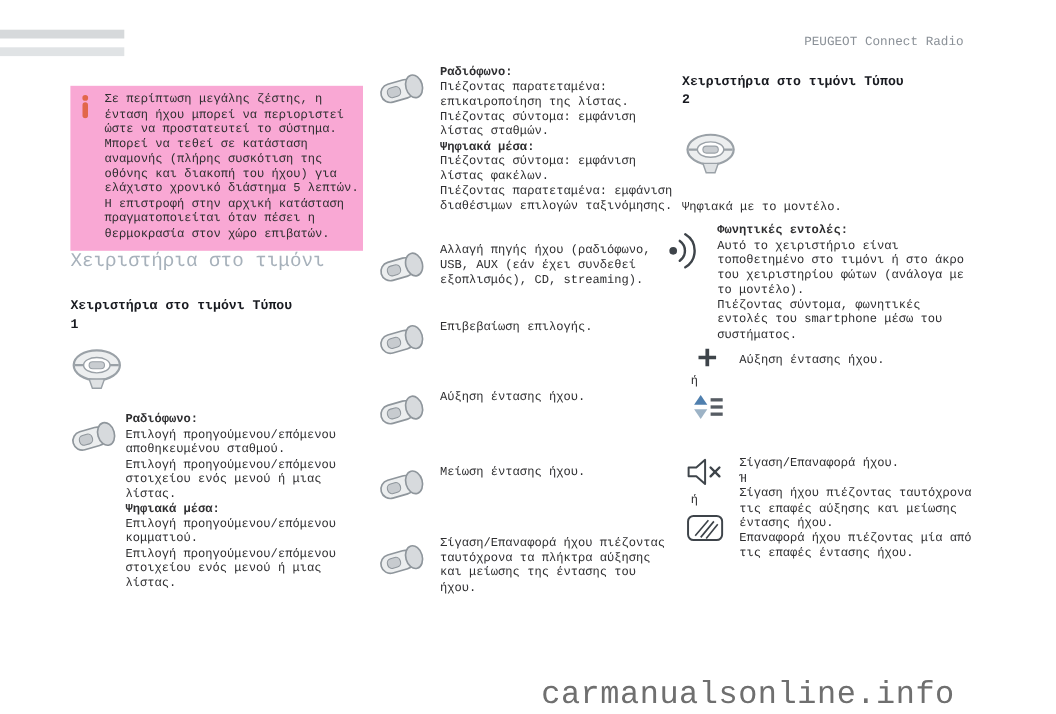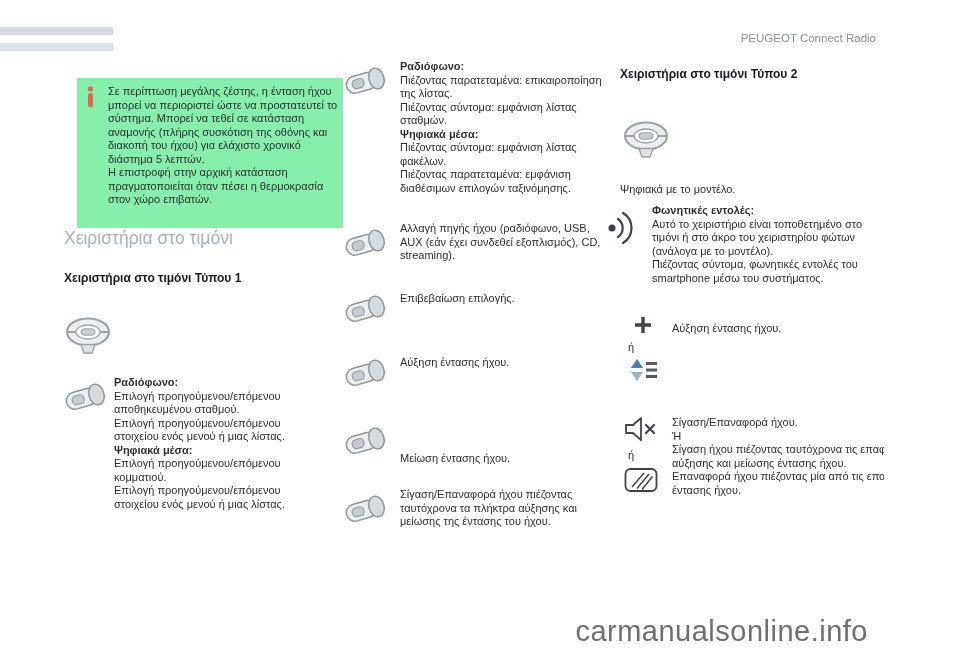--- a/index.html
+++ b/index.html
@@ -1,28 +1,28 @@
 <!DOCTYPE html>
 <html><head>
 <meta charset="utf-8">
 <style>
   * { margin:0; padding:0; box-sizing:border-box; }
   html,body { background:#ffffff; }
   .page {
     position:relative; width:884px; height:649px; overflow:hidden;
     background:#ffffff; color:#2e2e30;
-    font-family:Liberation Sans, sans-serif;
+    font-family:Liberation Mono, monospace;
   }
   .abs { position:absolute; }
   .txt { font-size:11px; line-height:13.5px; color:#2e2e30; }
   .line { margin:0; }
   .line.bold { font-weight:bold; }
   .stripe { background:#d6d9db; }
   .header-title { font-size:11.5px; color:#8a9097; text-align:right; }
-  .info-box { background:#86efac;margin-left:13px; }
+  .info-box { background:#f9a8d4; }
   .section-title { font-size:17.5px; color:#a7b1bb; }
   .h-bold { font-size:12px; font-weight:bold; color:#181a20; line-height:17px; }
   .entry-icon { position:absolute; left:0; top:0; }
   .m-entry { position:absolute; left:344px; width:266px; }
   .m-entry .entry-text { margin-left:56px; width:212px; }
   .or-label { font-size:11px; color:#2e2e30; }
   .page-number { font-size:13px; font-weight:bold; color:#2e2e30; }
   .marker-square { background:#262b35; }
   .watermark { font-size:29px; color:#6f6f6f; letter-spacing:0.5px; }
 </style>
@@ -132,21 +132,21 @@
         </svg></span>
     <div class="txt entry-text" style="padding-top:4px;">
         <div class="line">Αύξηση έντασης ήχου.</div>
       </div>
   </div>
 
   <div class="m-entry" style="top:420px;">
     <span class="entry-icon"><svg width="44" height="42" viewBox="0 0 44 42">
           <use href="#sym-stalk"></use>
         </svg></span>
-    <div class="txt entry-text" style="padding-top:4px;margin-top:28px;">
+    <div class="txt entry-text" style="padding-top:4px;">
         <div class="line">Μείωση έντασης ήχου.</div>
       </div>
   </div>
 
   <div class="m-entry" style="top:488px;">
     <span class="entry-icon"><svg width="44" height="42" viewBox="0 0 44 42">
           <use href="#sym-stalk"></use>
         </svg></span>
     <div class="txt entry-text">
         <div class="line">Σίγαση/Επαναφορά ήχου πιέζοντας ταυτόχρονα τα πλήκτρα αύξησης και μείωσης της έντασης του ήχου.</div>

